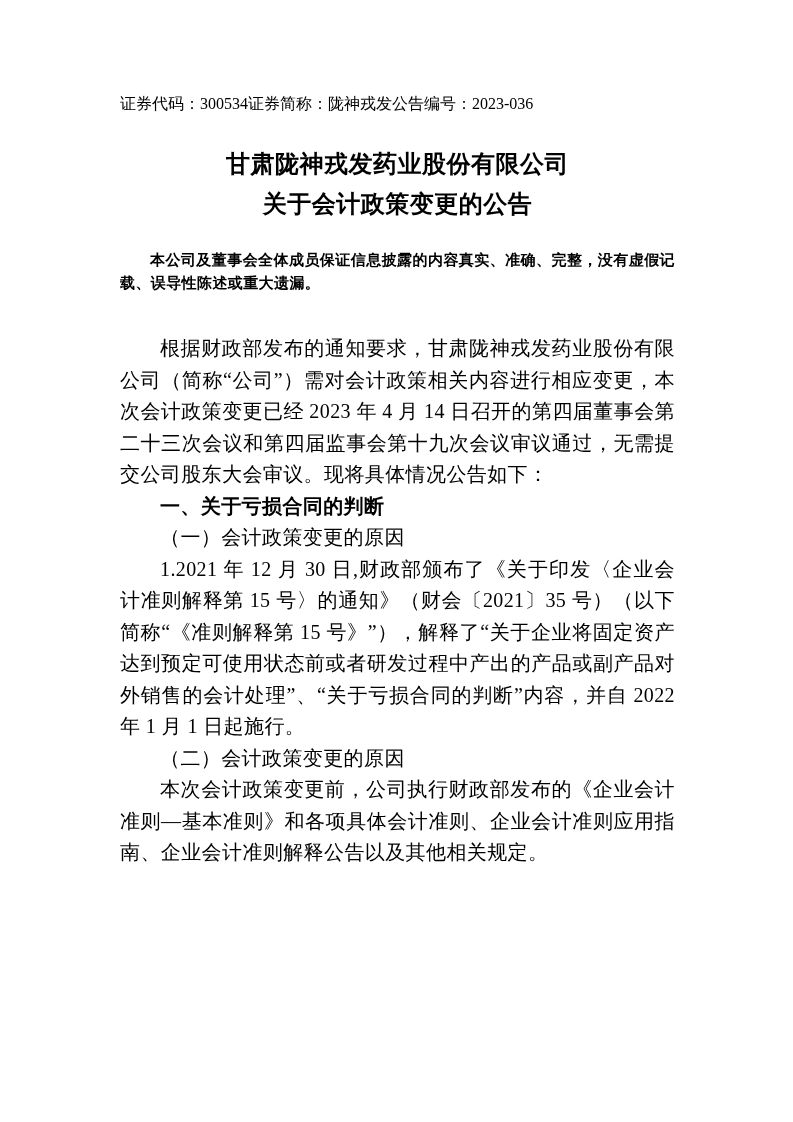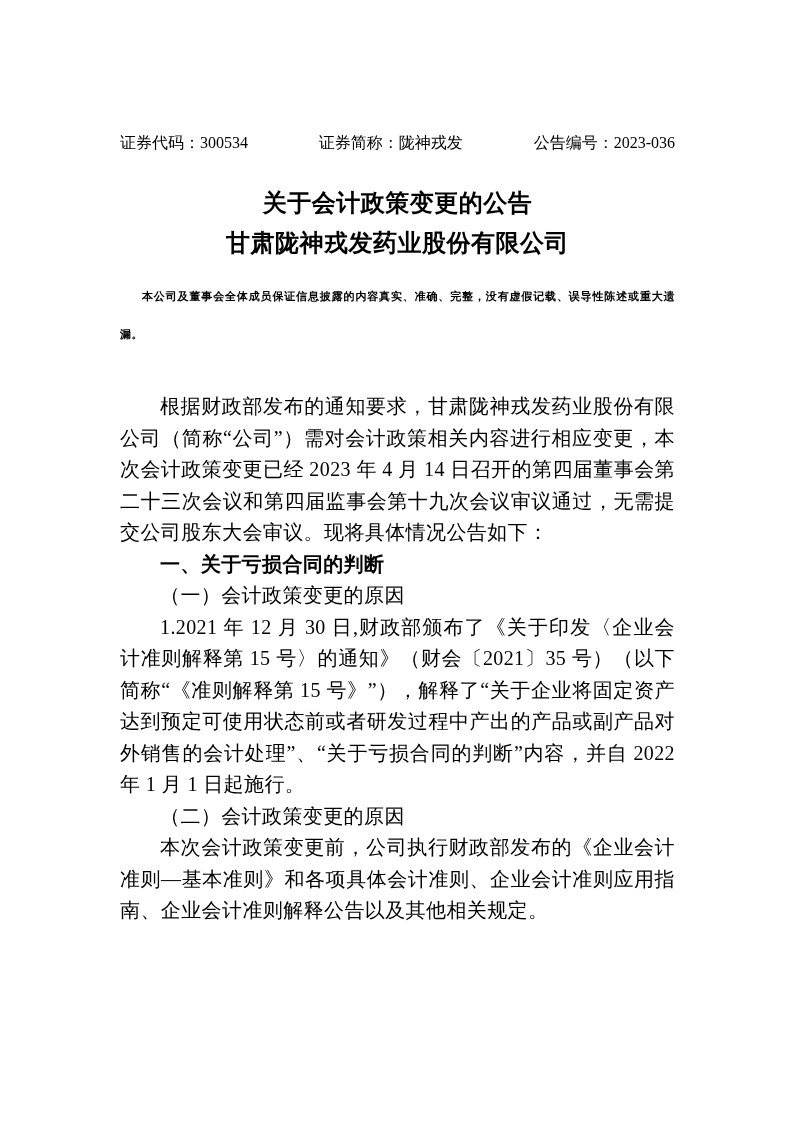--- a/index.html
+++ b/index.html
@@ -17,41 +17,39 @@
     font-family: "Liberation Serif", "DejaVu Serif", serif;
     overflow: hidden;
     box-sizing: border-box;
   }
   .content {
     margin-left: 120px;
     margin-right: 118px; 
   }
   .doc-header {
     display: flex;
-    justify-content: space-between;
     align-items: baseline;
     padding-top: 94px;
     font-size: 16px;
     line-height: 20px;
     white-space: nowrap;
-    margin-top: 39px;
   }
   .doc-title {
     margin-top: 30px;
     text-align: center;
     font-weight: bold;
     font-size: 24px;
     line-height: 40px;
     letter-spacing: 0.5px;
   }
   .disclaimer {
-    margin-top: 14px;
+    margin-top: 25px;
     font-weight: bold;
-    font-size: 11px;
-    line-height: 38px;
+    font-size: 15px;
+    line-height: 23px;
     text-align: justify;
     text-indent: 2em;
     letter-spacing: 0.4px;
   }
   .doc-body {
     margin-top: 38px;
     font-size: 20px;
     line-height: 31.5px;
     letter-spacing: 0.4px;
   }
@@ -73,22 +71,22 @@
 <div class="page">
   <div class="content">
 
     <div class="doc-header">
       <span>证券代码：300534</span>
       <span>证券简称：陇神戎发</span>
       <span>公告编号：2023-036</span>
     </div>
 
     <div class="doc-title">
+      <div>甘肃陇神戎发药业股份有限公司</div>
       <div>关于会计政策变更的公告</div>
-      <div>甘肃陇神戎发药业股份有限公司</div>
     </div>
 
     <div class="disclaimer">本公司及董事会全体成员保证信息披露的内容真实、准确、完整，没有虚假记载、误导性陈述或重大遗漏。</div>
 
     <div class="doc-body">
         <div class="paragraph">根据财政部发布的通知要求，甘肃陇神戎发药业股份有限公司（简称“公司”）需对会计政策相关内容进行相应变更，本次会计政策变更已经 2023 年 4 月 14 日召开的第四届董事会第二十三次会议和第四届监事会第十九次会议审议通过，无需提交公司股东大会审议。现将具体情况公告如下：</div>
         <div class="heading-l1">一、关于亏损合同的判断</div>
         <div class="heading-l2">（一）会计政策变更的原因</div>
         <div class="paragraph">1.2021 年 12 月 30 日,财政部颁布了《关于印发〈企业会计准则解释第 15 号〉的通知》（财会〔2021〕35 号）（以下简称“《准则解释第 15 号》”），解释了“关于企业将固定资产达到预定可使用状态前或者研发过程中产出的产品或副产品对外销售的会计处理”、“关于亏损合同的判断”内容，并自 2022 年 1 月 1 日起施行。</div>
         <div class="heading-l2">（二）会计政策变更的原因</div>

